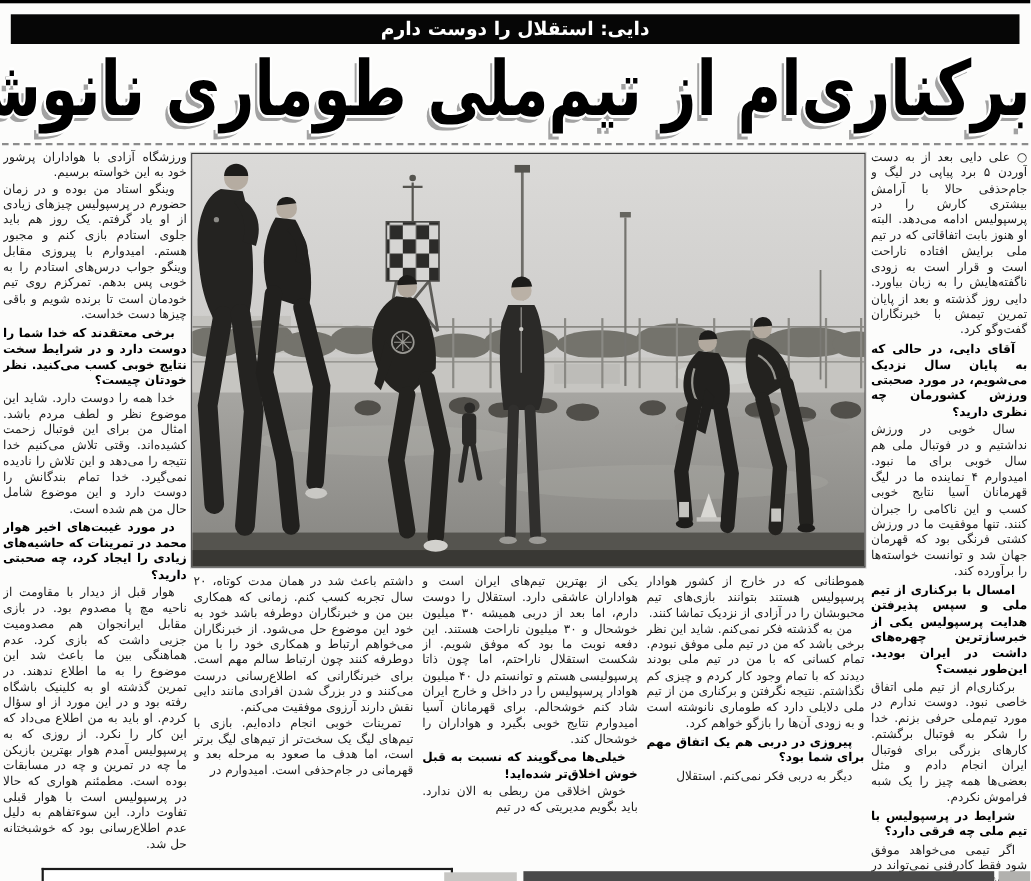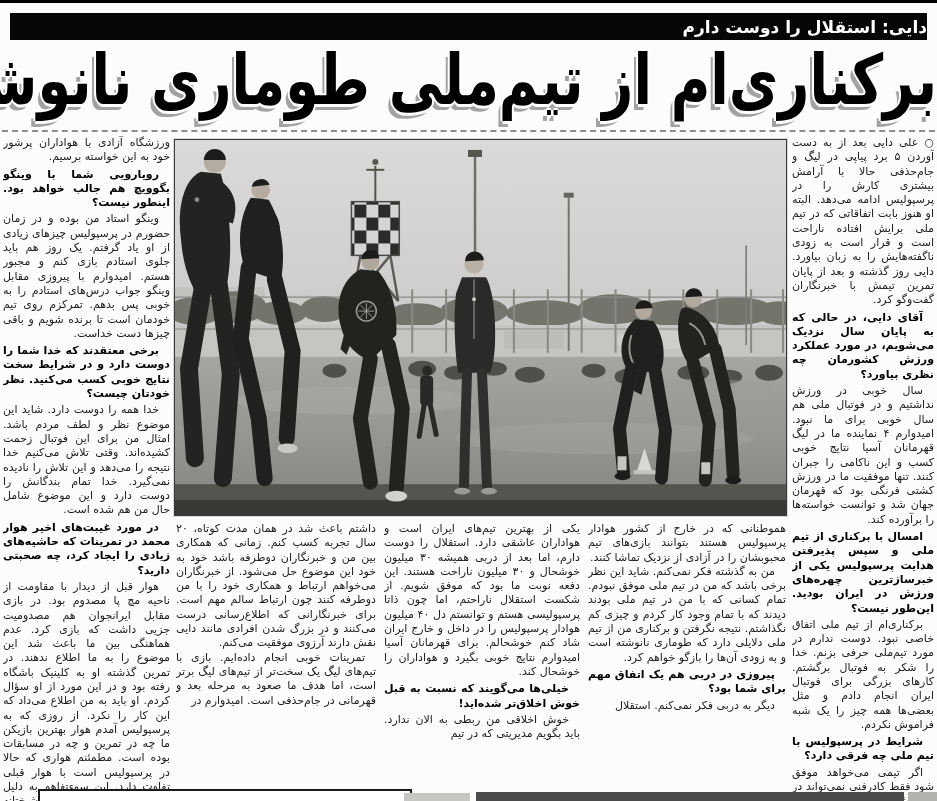--- a/index.html
+++ b/index.html
@@ -3,21 +3,21 @@
 <meta charset="utf-8">
 <style>
   html,body{margin:0;padding:0;background:#ffffff;}
   .page{
     position:relative; width:937px; height:801px; overflow:hidden;
     background:#fcfcfb; font-family:"DejaVu Sans", sans-serif;
   }
   .top-rule{position:absolute;left:0;top:0;width:937px;height:3px;background:#000;}
   .kicker{
     position:absolute;left:10px;top:13px;width:917px;height:27px;background:#060606;
-    display:flex;align-items:center;justify-content:flex-start;
+    display:flex;align-items:center;justify-content:center;
   }
   .kicker span{color:#fff;font-weight:bold;font-size:17px;direction:rtl;letter-spacing:0;}
   .headline{
     position:absolute;left:0;top:44px;width:937px;margin:0;text-align:center;direction:rtl;
     font-size:54px;font-weight:bold;color:#000;letter-spacing:-1px;white-space:nowrap;
     transform:scale(1.0,1.28);transform-origin:50% 20%;
     text-shadow:-2px 0 #fff,2px 0 #fff,0 -2px #fff,0 2px #fff,-4px 4px 0 #a2a2a2;
   }
   .dots{position:absolute;left:2px;top:130px;width:933px;border-top:2px dashed #8c8c8c;}
   .col{
@@ -54,23 +54,23 @@
   <div class="kicker">
     <span>دایی: استقلال را دوست دارم</span>
   </div>
 
   <h1 class="headline">برکناری‌ام از تیم‌ملی طوماری نانوشته است</h1>
 
   <div class="dots"></div>
 
   <div class="col" id="col-right">
     <p class="intro">○ علی دایی بعد از به دست آوردن ۵ برد پیاپی در لیگ و جام‌حذفی حالا با آرامش بیشتری کارش را در پرسپولیس ادامه می‌دهد. البته او هنوز بابت اتفاقاتی که در تیم ملی برایش افتاده ناراحت است و قرار است به زودی ناگفته‌هایش را به زبان بیاورد. دایی روز گذشته و بعد از پایان تمرین تیمش با خبرنگاران گفت‌وگو کرد.</p>
-    <p class="q">آقای دایی، در حالی که به پایان سال نزدیک می‌شویم، در مورد عملکرد ورزش کشورمان چه نظری بیاورد؟</p>
+    <p class="q">آقای دایی، در حالی که به پایان سال نزدیک می‌شویم، در مورد صحبتی ورزش کشورمان چه نظری دارید؟</p>
     <p class="a">سال خوبی در ورزش نداشتیم و در فوتبال ملی هم سال خوبی برای ما نبود. امیدوارم ۴ نماینده ما در لیگ قهرمانان آسیا نتایج خوبی کسب و این ناکامی را جبران کنند. تنها موفقیت ما در ورزش کشتی فرنگی بود که قهرمان جهان شد و توانست خواسته‌ها را برآورده کند.</p>
-    <p class="q">امسال با برکناری از تیم ملی و سپس پذیرفتن هدایت پرسپولیس یکی از خبرسازترین چهره‌های ورزش در ایران بودید. این‌طور نیست؟</p>
+    <p class="q">امسال با برکناری از تیم ملی و سپس پذیرفتن هدایت پرسپولیس یکی از خبرسازترین چهره‌های داشت در ایران بودید. این‌طور نیست؟</p>
     <p class="a">برکناری‌ام از تیم ملی اتفاق خاصی نبود. دوست ندارم در مورد تیم‌ملی حرفی بزنم. خدا را شکر به فوتبال برگشتم. کارهای بزرگی برای فوتبال ایران انجام دادم و مثل بعضی‌ها همه چیز را یک شبه فراموش نکردم.</p>
     <p class="q">شرایط در پرسپولیس با تیم ملی چه فرقی دارد؟</p>
     <p class="a">اگر تیمی می‌خواهد موفق شود فقط کادرفنی نمی‌تواند در آن نقش داشته باشد و مدیریت باشگاه ۶۰ درصد در این موفقیت سهیم است. مدیریتی که در تیم ملی از آن بهره‌مند نبودم، شرایط من در پرسپولیس بهتر از تیم ملی است و احساس آرامش می‌کنم. اما در تیم ملی راحت نبودم. موقعیت فعلی‌ام را مدیون هواداران هستم. آرزو می‌کنم روزی تمام</p>
   </div>
 
   <div class="photo">
     <svg viewBox="0 0 613 377" preserveAspectRatio="none">
       <defs>
         <pattern id="chk" width="24" height="26" patternUnits="userSpaceOnUse">
           <rect width="24" height="26" fill="#d6d5d3"></rect>
@@ -255,21 +255,20 @@
     <p class="a">خوش اخلاقی من ربطی به الان ندارد. باید بگویم مدیریتی که در تیم</p>
   </div>
 
   <div class="col" id="col-d">
     <p class="cont">داشتم باعث شد در همان مدت کوتاه، ۲۰ سال تجربه کسب کنم. زمانی که همکاری بین من و خبرنگاران دوطرفه باشد خود به خود این موضوع حل می‌شود. از خبرنگاران می‌خواهم ارتباط و همکاری خود را با من دوطرفه کنند چون ارتباط سالم مهم است. برای خبرنگارانی که اطلاع‌رسانی درست می‌کنند و در بزرگ شدن افرادی مانند دایی نقش دارند آرزوی موفقیت می‌کنم.</p>
     <p class="a">تمرینات خوبی انجام داده‌ایم. بازی با تیم‌های لیگ یک سخت‌تر از تیم‌های لیگ برتر است، اما هدف ما صعود به مرحله بعد و قهرمانی در جام‌حذفی است. امیدوارم در</p>
   </div>
 
   <div class="col" id="col-left">
     <p class="cont">ورزشگاه آزادی با هواداران پرشور خود به این خواسته برسیم.</p>
-    <p class="q">رویارویی شما با وینگو بگوویچ هم جالب خواهد بود. اینطور نیست؟</p>
     <p class="a">وینگو استاد من بوده و در زمان حضورم در پرسپولیس چیزهای زیادی از او یاد گرفتم. یک روز هم باید جلوی استادم بازی کنم و مجبور هستم. امیدوارم با پیروزی مقابل وینگو جواب درس‌های استادم را به خوبی پس بدهم. تمرکزم روی تیم خودمان است تا برنده شویم و باقی چیزها دست خداست.</p>
     <p class="q">برخی معتقدند که خدا شما را دوست دارد و در شرایط سخت نتایج خوبی کسب می‌کنید. نظر خودتان چیست؟</p>
     <p class="a">خدا همه را دوست دارد. شاید این موضوع نظر و لطف مردم باشد. امثال من برای این فوتبال زحمت کشیده‌اند. وقتی تلاش می‌کنیم خدا نتیجه را می‌دهد و این تلاش را نادیده نمی‌گیرد. خدا تمام بندگانش را دوست دارد و این موضوع شامل حال من هم شده است.</p>
     <p class="q">در مورد غیبت‌های اخیر هوار محمد در تمرینات که حاشیه‌های زیادی را ایجاد کرد، چه صحبتی دارید؟</p>
     <p class="a">هوار قبل از دیدار با مقاومت از ناحیه مچ پا مصدوم بود. در بازی مقابل ایرانجوان هم مصدومیت جزیی داشت که بازی کرد. عدم هماهنگی بین ما باعث شد این موضوع را به ما اطلاع ندهند. در تمرین گذشته او به کلینیک باشگاه رفته بود و در این مورد از او سؤال کردم. او باید به من اطلاع می‌داد که این کار را نکرد. از روزی که به پرسپولیس آمدم هوار بهترین بازیکن ما چه در تمرین و چه در مسابقات بوده است. مطمئنم هواری که حالا در پرسپولیس است با هوار قبلی تفاوت دارد. این سوءتفاهم به دلیل عدم اطلاع‌رسانی بود که خوشبختانه حل شد.</p>
   </div>
 
   <div class="box-next"></div>
   <div class="bar-next-start"></div>
   <div class="bar-next"></div>

